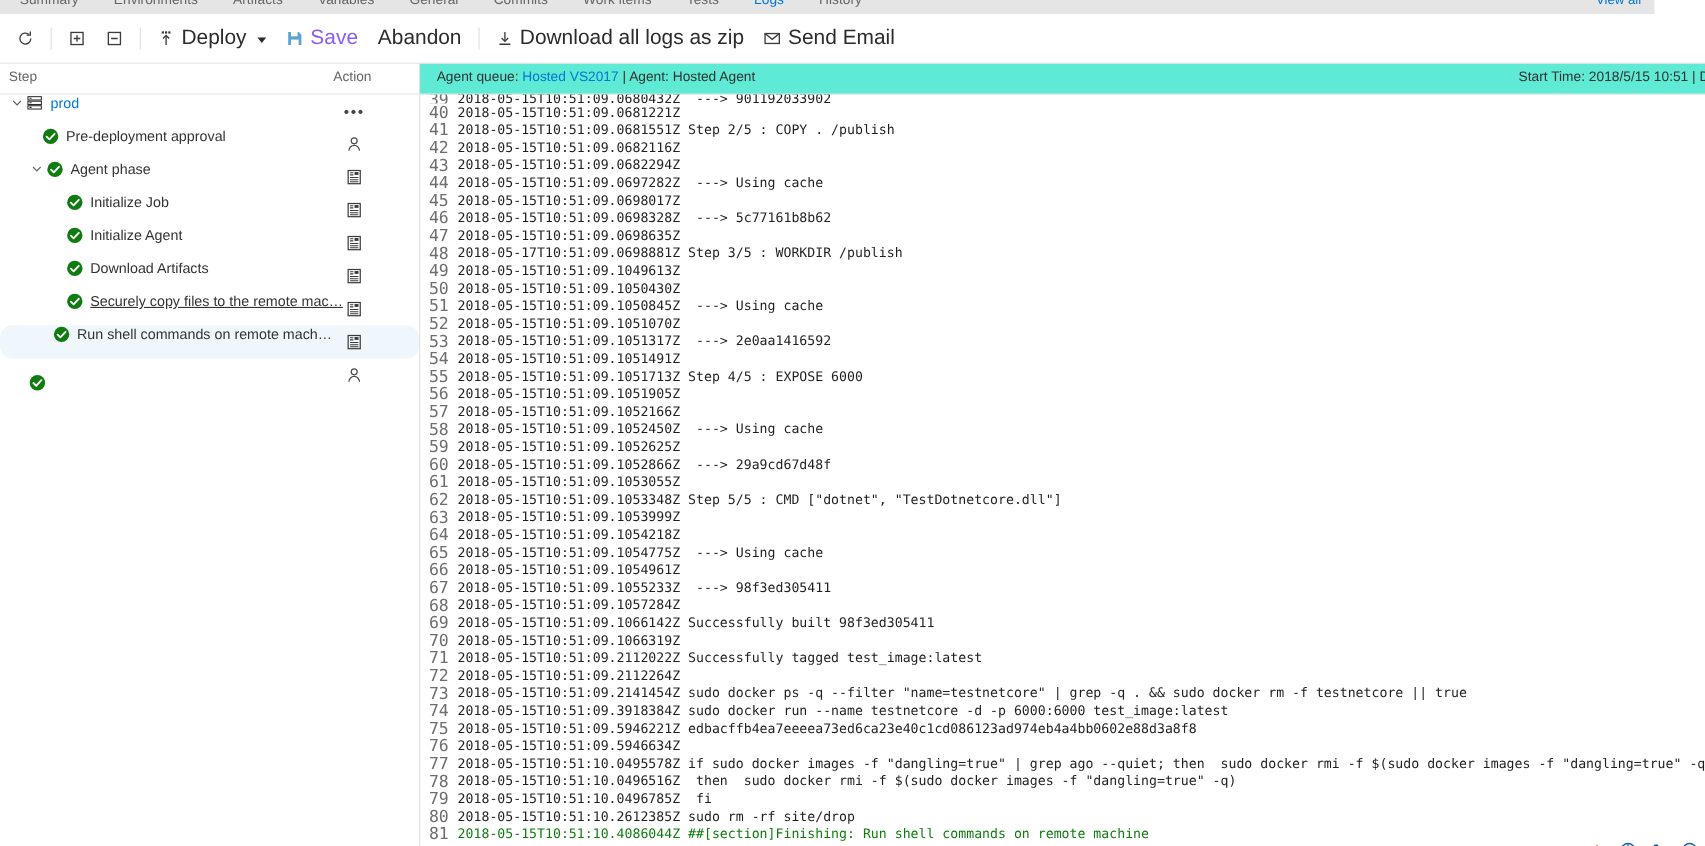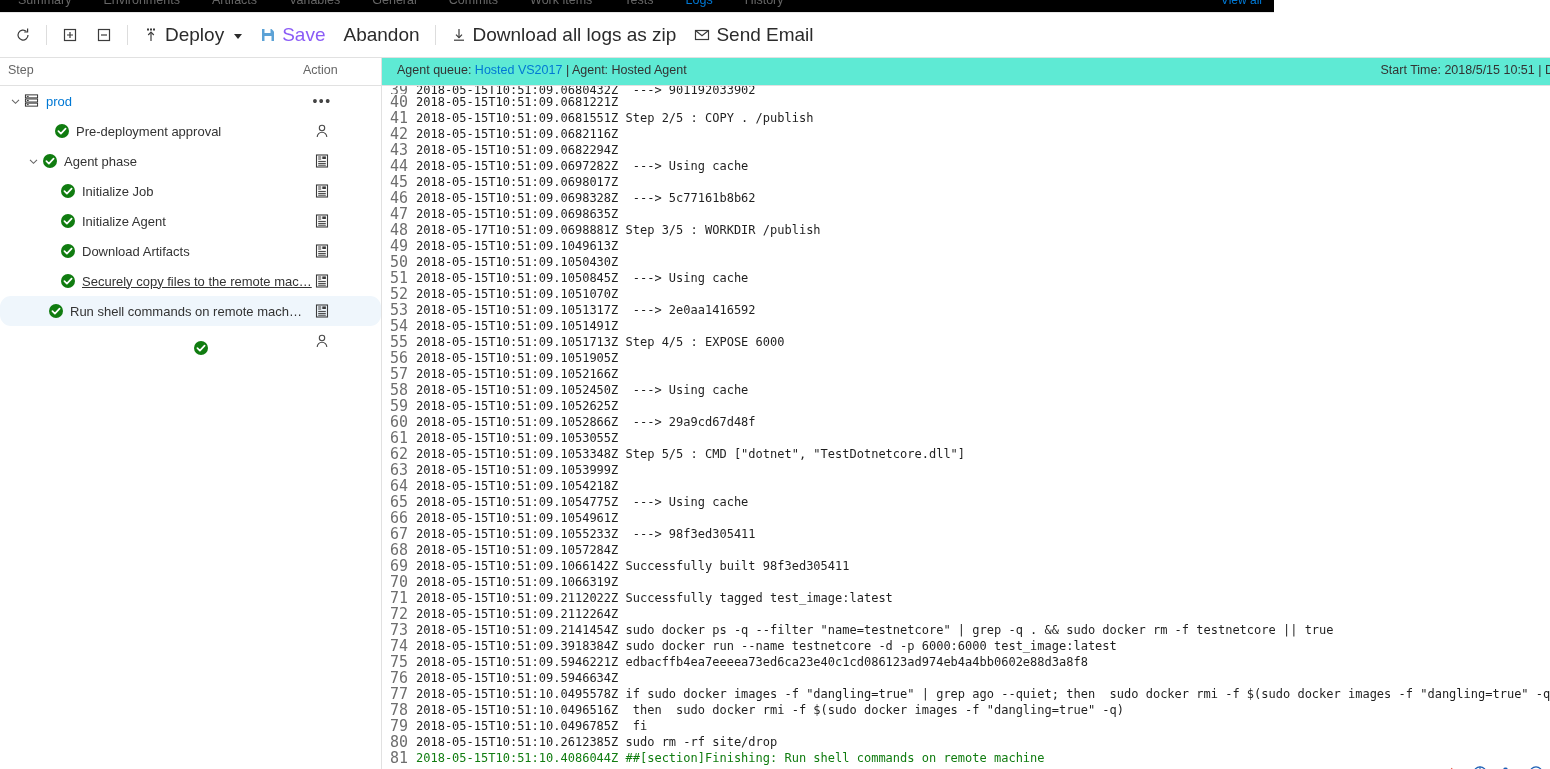--- a/index.html
+++ b/index.html
@@ -7,24 +7,24 @@
     margin: 0; padding: 0;
     width: 1550px; height: 769px;
     overflow: hidden;
     background: #ffffff;
     font-family: "Liberation Sans", sans-serif;
     color: #333333;
   }
 
   
   #tabstrip {
-    position: absolute; top: 0; left: 0; width: 1274px; height: 13px;
+    position: absolute; top: 0; left: 0; width: 1504px; height: 13px;
     overflow: hidden;
     border-bottom: 1px solid #e6e6e6;
-    background: #000000;
+    background: #e5e5e5;
   }
   #tabstrip .tabs {
     position: absolute; top: -10px; left: 0;
     display: flex; gap: 0px; align-items: flex-end;
     padding-left: 2px;
   }
   #tabstrip .tab {
     font-size: 12.5px; color: #666; padding: 0 16px; white-space: nowrap;
     line-height: 20px;
   }
@@ -93,21 +93,21 @@
     font-size: 12.5px; color: #333; white-space: nowrap;
   }
 
   
   #sidebar {
     position: absolute; left: 0; top: 86px; width: 381px; bottom: 0;
     background: #ffffff; overflow: hidden;
   }
   .step-row {
     position: relative; height: 30px;
-    display: flex; align-items: center;
+    display: flex; 
     font-size: 13px; color: #333333;
     white-space: nowrap;
   }
   .step-row.selected { background: #eff6fc; }
   .step-row .chev {
     width: 14px; height: 14px; margin-right: 2px;
     display: inline-flex; align-items: center; justify-content: center;
     flex: 0 0 auto;
   }
   .step-row .chev.empty { visibility: hidden; }
@@ -284,21 +284,21 @@
             <rect x="1.5" y="2" width="13" height="3.2" fill="none" stroke="#2b2b2b" stroke-width="1"></rect>
             <rect x="1.5" y="6.4" width="13" height="3.2" fill="none" stroke="#2b2b2b" stroke-width="1"></rect>
             <rect x="1.5" y="10.8" width="13" height="3.2" fill="none" stroke="#2b2b2b" stroke-width="1"></rect>
             <path d="M3 3.6 h2 M3 8 h2 M3 12.4 h2" stroke="#2b2b2b" stroke-width="1"></path>
           </svg></span>
         <span class="label link">prod</span>
         <span class="action">
           <span class="dots">•••</span>
         </span>
       </div>
-      <div class="step-row" style="padding-left: 38px;">
+      <div class="step-row" style="padding-left: 22px;">
         <span class="chev empty"></span>
         <span class="statusicon"><svg width="16" height="16" viewBox="0 0 16 16">
             <circle cx="8" cy="8" r="7" fill="#107c10"></circle>
             <path d="M4.4 8.2 L6.9 10.7 L11.6 5.6" fill="none" stroke="#ffffff" stroke-width="1.7" stroke-linecap="round" stroke-linejoin="round"></path>
           </svg></span>
         <span class="label">Pre-deployment approval</span>
         <span class="action">
           <svg width="16" height="16" viewBox="0 0 16 16">
             <circle cx="8" cy="5" r="2.7" fill="none" stroke="#4a4a4a" stroke-width="1.1"></circle>
             <path d="M3.2 14 a4.8 4.8 0 0 1 9.6 0" fill="none" stroke="#4a4a4a" stroke-width="1.1"></path>

